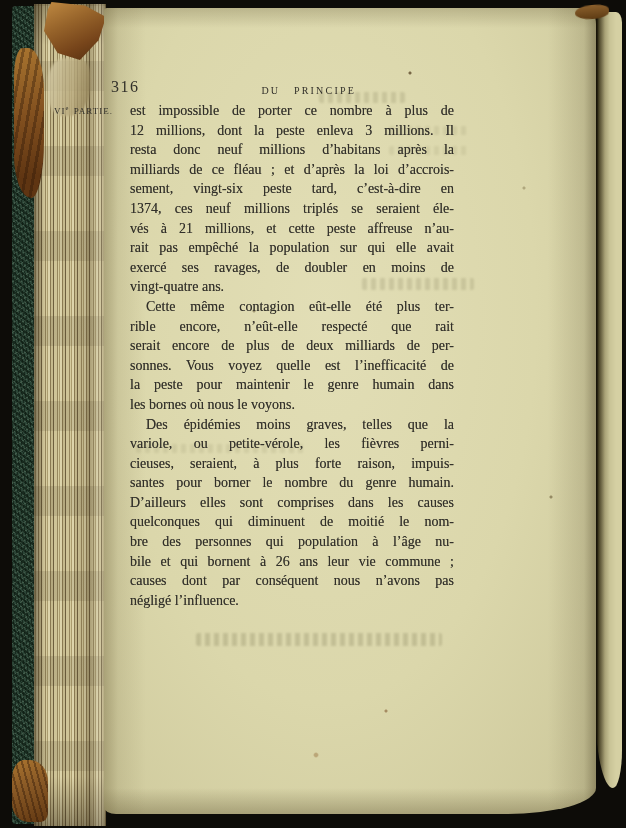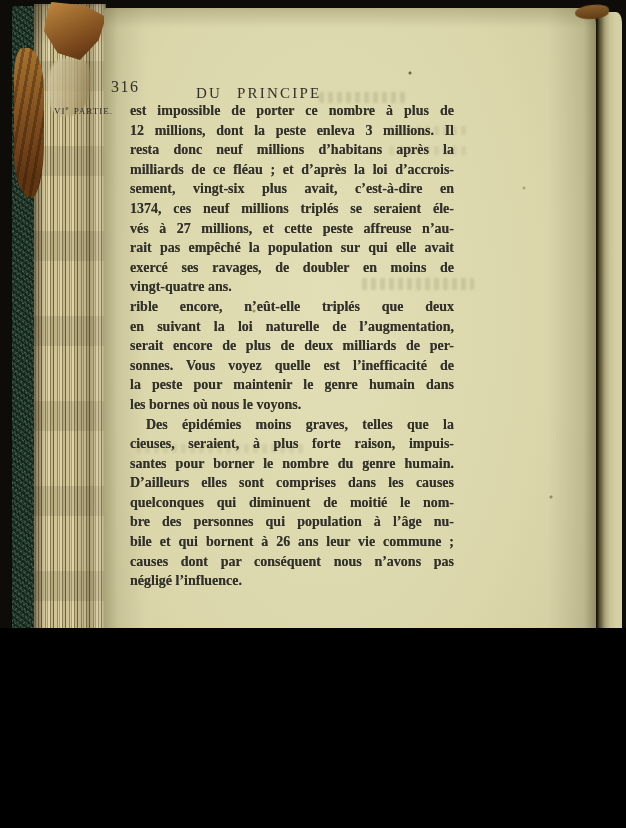--- a/index.html
+++ b/index.html
@@ -1,17 +1,17 @@
 <!DOCTYPE html>
 <html style="--paper: #dbd7ab; --ink: #32302a; --background: #0d0c08; --cover-green: #2b4436; --leather-brown: #8a5a26; --page-edge-tan: #b3a377;"><head>
 <meta charset="utf-8">
 <style>
   html,body{margin:0;padding:0;background:#000;}
   .scene{
-    position:relative;width:626px;height:628px;overflow:hidden;
+    position:relative;width:626px;height:828px;overflow:hidden;
     background:var(--background,#0d0c08);
     font-family:"Liberation Serif",serif;
   }
   
   .cover{
     position:absolute;left:12px;top:6px;width:30px;height:818px;
     background-color:var(--cover-green,#2b4436);
     background-image:
       repeating-linear-gradient(37deg, rgba(10,24,14,.6) 0 2px, transparent 2px 5px),
       repeating-linear-gradient(-29deg, rgba(170,200,170,.18) 0 1px, transparent 1px 4px),
@@ -91,34 +91,34 @@
     background:linear-gradient(180deg,#8a5f2c,#5f3c14);
     border-radius:50% 40% 45% 50%;transform:rotate(-5deg);
     filter:blur(.5px);
   }
   
   .pagenum{
     position:absolute;left:111px;top:78px;z-index:8;
     font-size:16px;letter-spacing:1.5px;color:var(--ink,#32302a);
   }
   .running{
-    position:absolute;left:196px;top:85px;width:160px;z-index:8;text-align:left;
-    font-size:15px;letter-spacing:2.2px;word-spacing:9px;color:var(--ink,#32302a);
+    position:absolute;left:196px;top:85px;width:160px;z-index:8;text-align:right;
+    font-size:10px;letter-spacing:2.2px;word-spacing:9px;color:var(--ink,#32302a);
   }
   .margin-note{
     position:absolute;left:54px;top:104px;width:84px;z-index:8;
     font-size:9px;letter-spacing:1px;word-spacing:2px;color:var(--ink,#32302a);
   }
   .margin-note .sup{font-size:6.5px;vertical-align:super;letter-spacing:0;}
   .textblock{
     position:absolute;left:130px;top:101px;width:324px;z-index:8;
     font-size:14px;line-height:19.6px;color:var(--ink,#32302a);
     text-shadow:0 0 .3px rgba(50,48,42,.6);
   }
-  .line{text-align:justify;text-align-last:justify;height:19.6px;overflow:visible;font-weight:bold;}
+  .line{text-align:justify;text-align-last:justify;height:19.6px;overflow:visible;}
   .line.indent{text-indent:16px;}
   .line.para-end{text-align-last:left;}
   
   .ghost{
     position:absolute;z-index:7;opacity:.16;filter:blur(1.3px);border-radius:2px;
     background:repeating-linear-gradient(90deg,#5e5a38 0 5px,transparent 5px 9px);
   }
   .g1{left:319px;top:92px;width:86px;height:11px;}
   .g2{left:362px;top:278px;width:112px;height:12px;}
   .g3{left:136px;top:444px;width:168px;height:9px;opacity:.1;}
@@ -146,33 +146,34 @@
   <div class="running">DU PRINCIPE</div>
   <div class="margin-note">
     <span>VI</span><span class="sup">e</span><span> PARTIE.</span>
   </div>
 
   <div class="textblock" id="textblock">
       <div class="line">est impossible de porter ce nombre à plus de</div>
       <div class="line">12 millions, dont la peste enleva 3 millions. Il</div>
       <div class="line">resta donc neuf millions d’habitans après la</div>
       <div class="line">milliards de ce fléau ; et d’après la loi d’accrois-</div>
-      <div class="line">sement, vingt-six plus avait, c’est-à-dire en</div>
+      <div class="line">sement, vingt-six peste tard, c’est-à-dire en</div>
       <div class="line">1374, ces neuf millions triplés se seraient éle-</div>
-      <div class="line">vés à 27 millions, et cette peste affreuse n’au-</div>
+      <div class="line">vés à 21 millions, et cette peste affreuse n’au-</div>
       <div class="line">rait pas empêché la population sur qui elle avait</div>
       <div class="line">exercé ses ravages, de doubler en moins de</div>
       <div class="line para-end">vingt-quatre ans.</div>
-      <div class="line">rible encore, n’eût-elle triplés que deux</div>
-      <div class="line">en suivant la loi naturelle de l’augmentation,</div>
+      <div class="line indent">Cette même contagion eût-elle été plus ter-</div>
+      <div class="line">rible encore, n’eût-elle respecté que rait</div>
       <div class="line">serait encore de plus de deux milliards de per-</div>
       <div class="line">sonnes. Vous voyez quelle est l’inefficacité de</div>
       <div class="line">la peste pour maintenir le genre humain dans</div>
       <div class="line para-end">les bornes où nous le voyons.</div>
       <div class="line indent">Des épidémies moins graves, telles que la</div>
+      <div class="line">variole, ou petite-vérole, les fièvres perni-</div>
       <div class="line">cieuses, seraient, à plus forte raison, impuis-</div>
       <div class="line">santes pour borner le nombre du genre humain.</div>
       <div class="line">D’ailleurs elles sont comprises dans les causes</div>
       <div class="line">quelconques qui diminuent de moitié le nom-</div>
       <div class="line">bre des personnes qui population à l’âge nu-</div>
       <div class="line">bile et qui bornent à 26 ans leur vie commune ;</div>
       <div class="line">causes dont par conséquent nous n’avons pas</div>
       <div class="line para-end">négligé l’influence.</div>
     </div>
 

